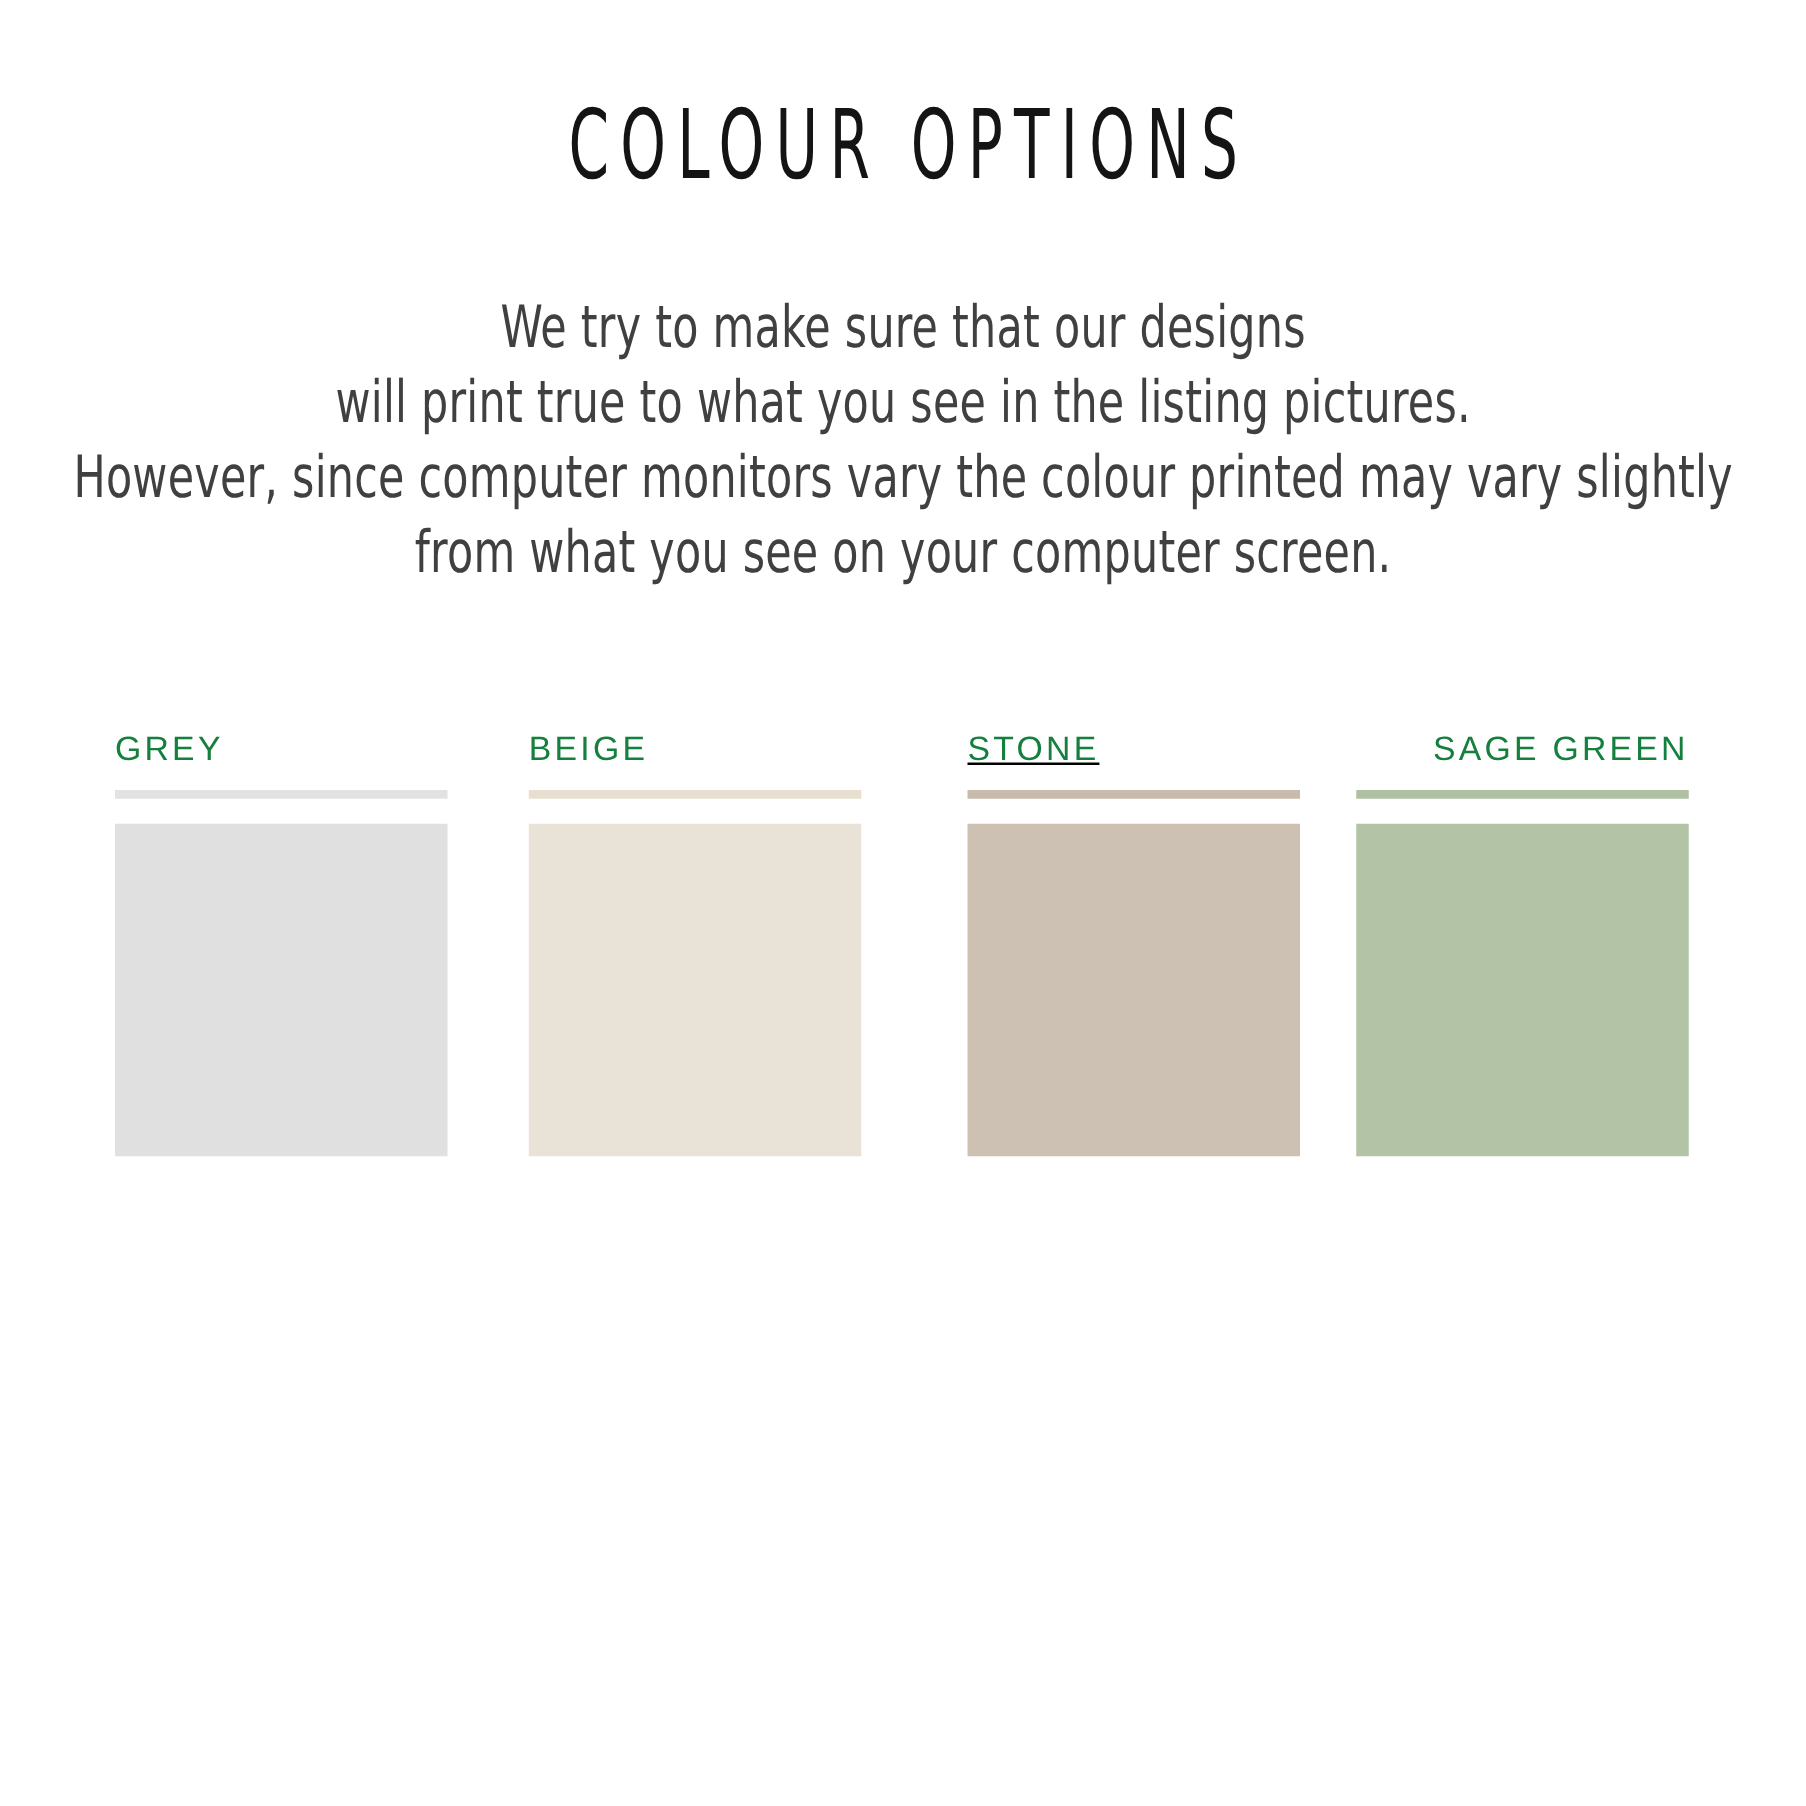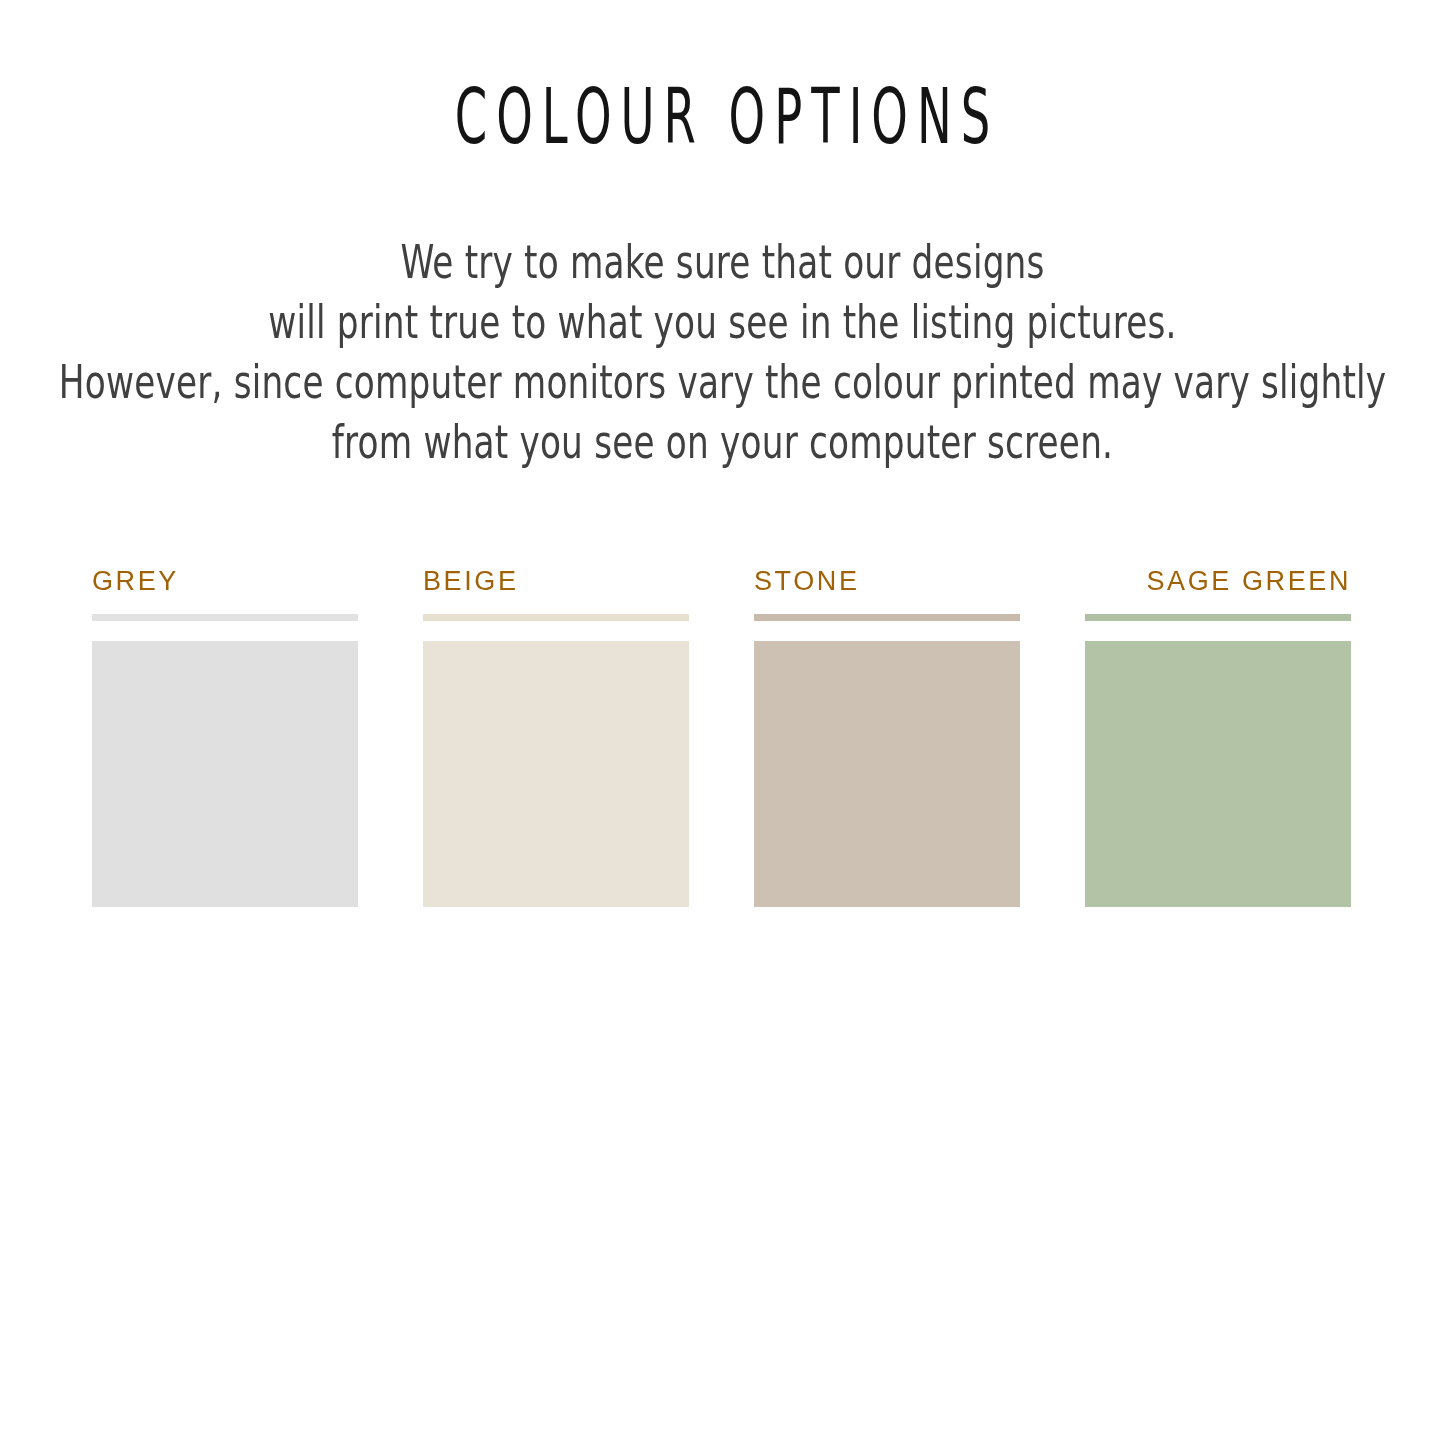--- a/index.html
+++ b/index.html
@@ -71,32 +71,33 @@
     position: relative;
     height: 380px;
   }
   .cell {
     position: absolute;
     top: 0;
     width: 266px;
   }
   .cell.c0 { left: 0px; }
   .cell.c1 { left: 331px; }
-  .cell.c2 { left: 662px; }
+  .cell.c2 { left: 682px; text-decoration: underline; }
   .cell.c3 { left: 993px; text-align: right; }
 
   .swatch-label {
     font-family: "Liberation Sans", "DejaVu Sans", sans-serif;
     font-size: 27px;
     line-height: 30px;
     letter-spacing: 2.6px;
-    color: #a16207;
+    color: #15803d;
     font-weight: 400;
     white-space: nowrap;
     height: 34px;
+    margin-top: 18px;
   }
   .swatch-rule {
     width: 266px;
     height: 7px;
     margin-top: 14px;
     border-radius: 0.5px;
   }
   .swatch-chip {
     width: 266px;
     height: 266px;

